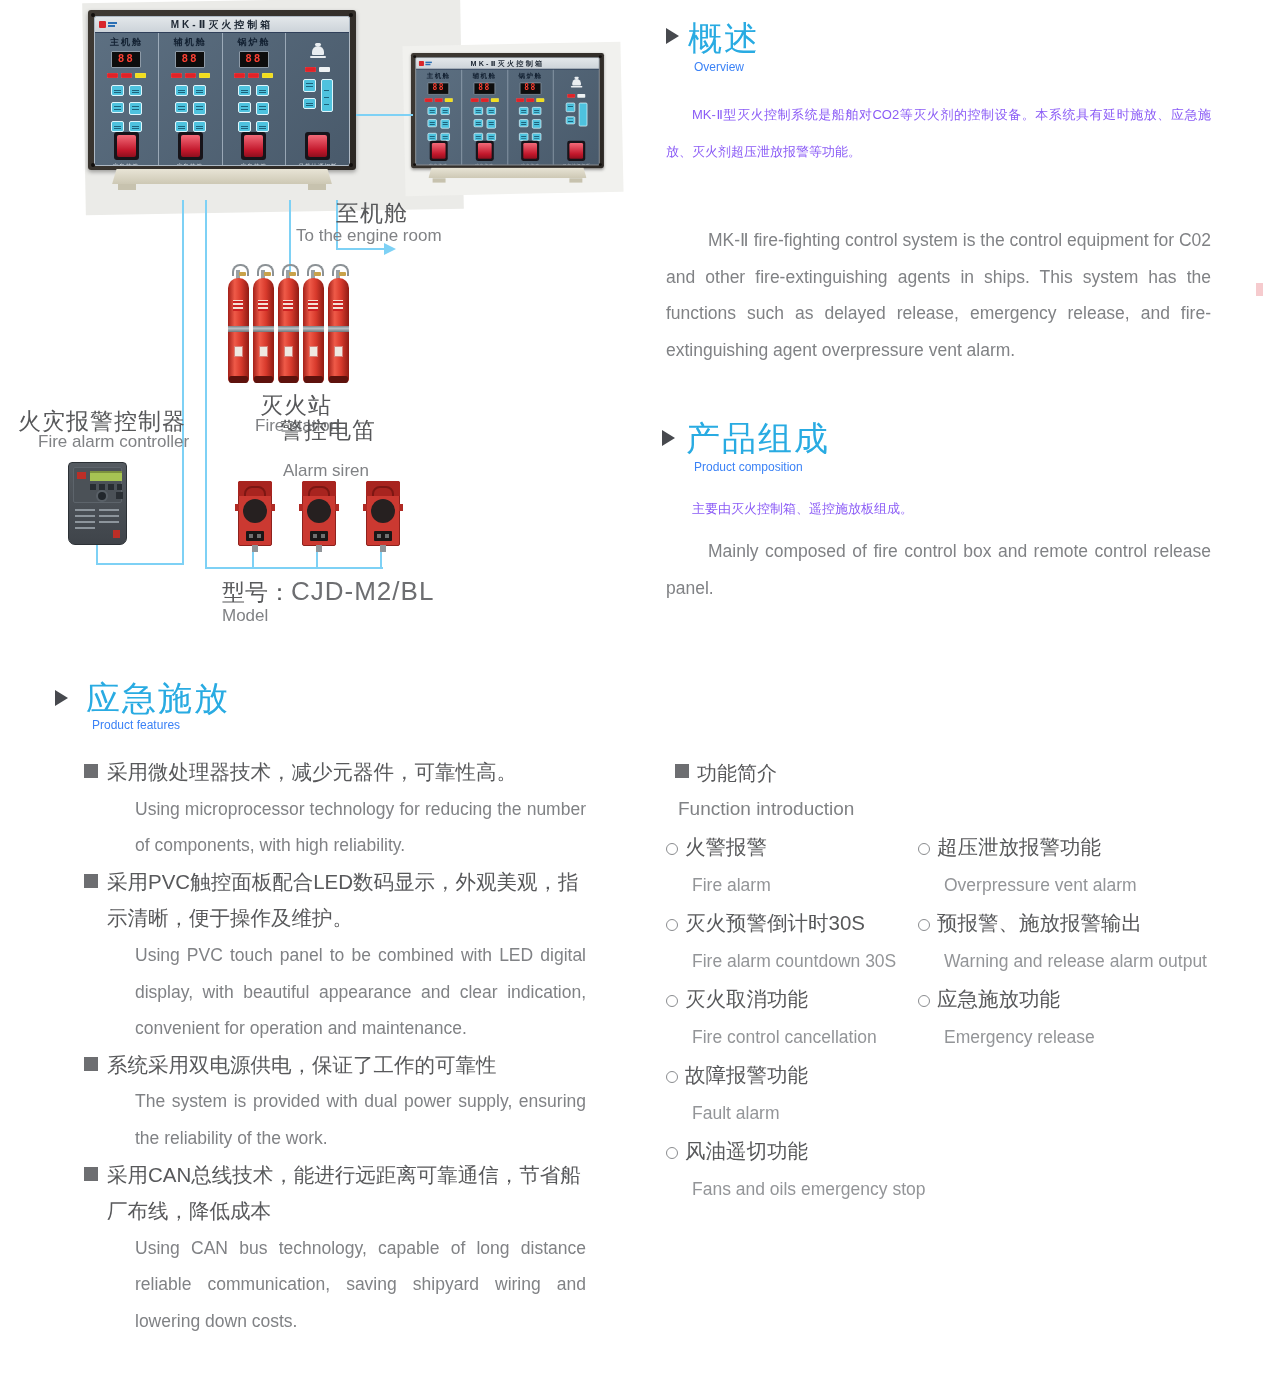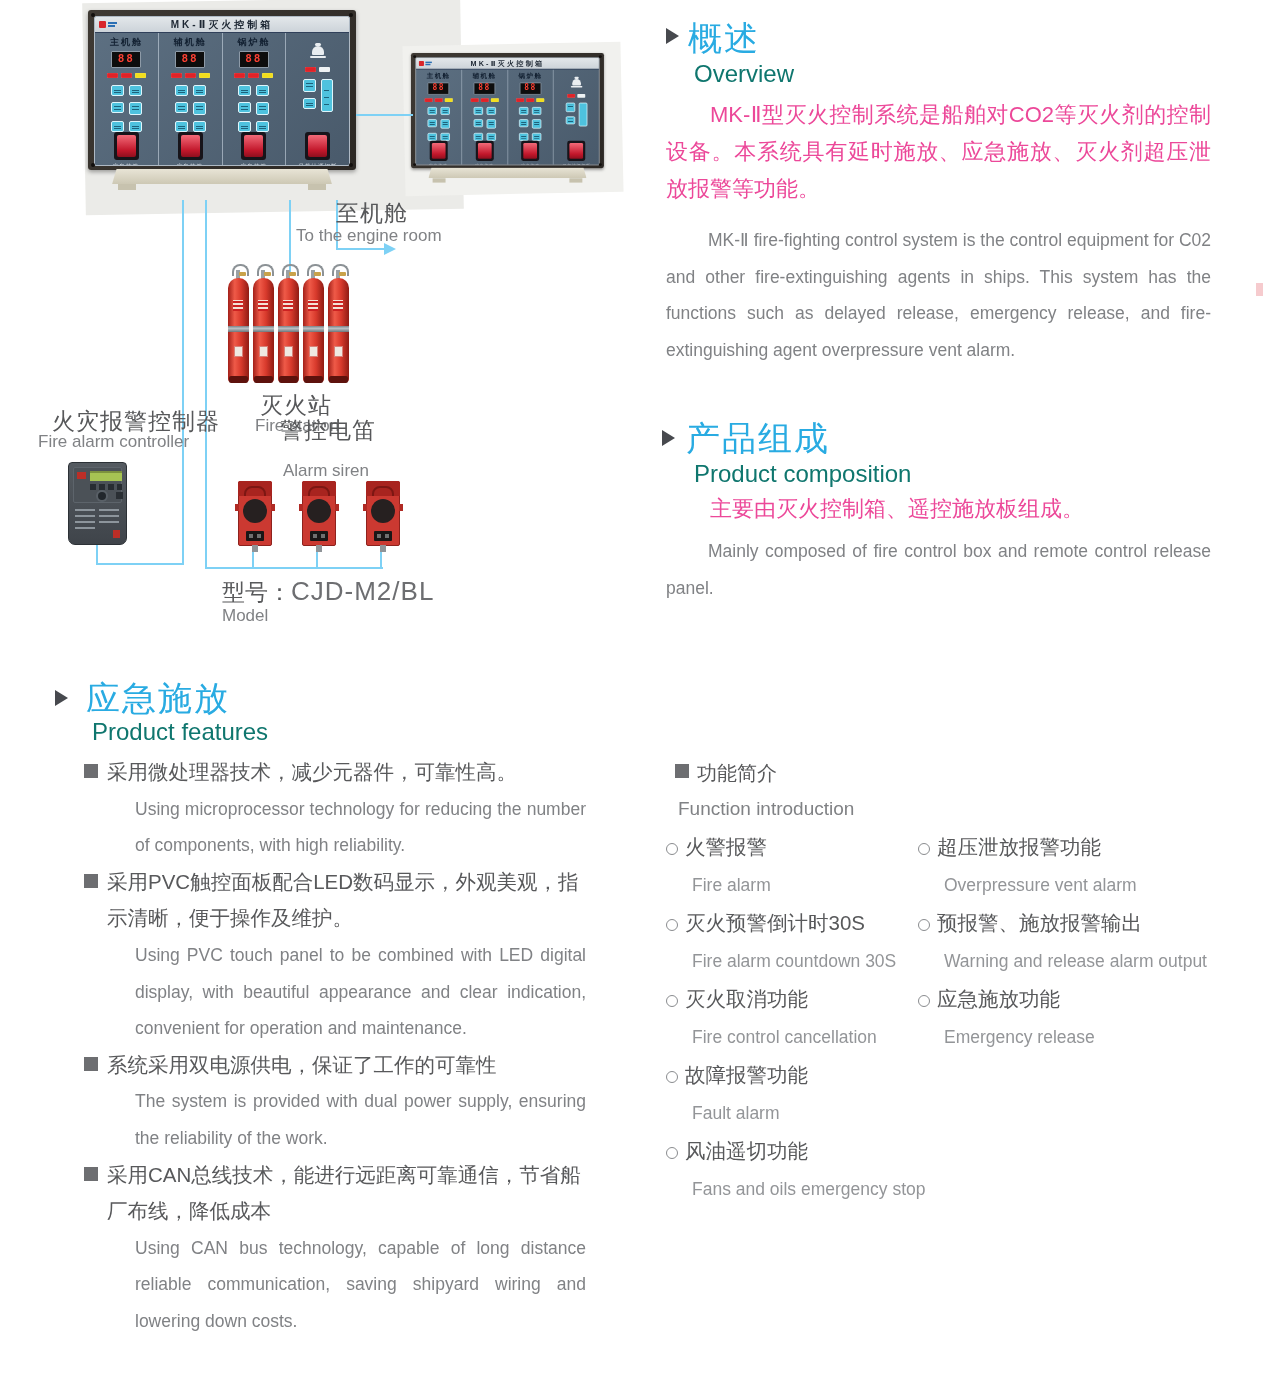--- a/index.html
+++ b/index.html
@@ -119,22 +119,22 @@
 
   
   .lab-zh{color:#57585a;font-size:23px;letter-spacing:1px;white-space:nowrap;}
   .lab-en{color:#808285;font-size:17px;white-space:nowrap;}
   .model-line{color:#58595b;font-size:23px;white-space:nowrap;}
   .model-line .mval{font-size:26px;color:#6d6e71;letter-spacing:1px;}
 
   
   .sec-tri{width:0;height:0;border-left:13px solid #47494e;border-top:8px solid transparent;border-bottom:8px solid transparent;}
   .sec-zh{color:#29abe2;font-size:34px;letter-spacing:2px;white-space:nowrap;}
-  .sec-en{color:#0f766e;font-size:24px;white-space:nowrap;}
-  .para-zh{color:#ec4899;font-size:22px;line-height:37px;text-align:justify;text-indent:2em;}
+  .sec-en{color:#3b82f6;font-size:12px;white-space:nowrap;}
+  .para-zh{color:#8b5cf6;font-size:13px;line-height:37px;text-align:justify;text-indent:2em;}
   .para-en{color:#808285;font-size:17.5px;line-height:36.5px;text-align:justify;text-indent:2.4em;}
   .feat{color:#58595b;font-size:20.5px;line-height:36.6px;}
   .feat .item{position:relative;padding-left:23px;}
   .feat .sq{position:absolute;left:0;top:10px;width:14px;height:14px;background:#6d6e71;}
   .feat .en{color:#808285;font-size:17.5px;text-align:justify;margin-left:28px;}
   .fn-head-zh{position:relative;padding-left:22px;color:#58595b;font-size:20px;white-space:nowrap;}
   .fn-head-zh .sq{position:absolute;left:0;top:4px;width:14px;height:14px;background:#6d6e71;}
   .fn-head-en{color:#808285;font-size:19px;white-space:nowrap;}
   .fn-item{line-height:37px;white-space:nowrap;}
   .fn-item .zh{color:#58595b;font-size:20.5px;}
@@ -464,21 +464,21 @@
         <div class="body"></div>
         <div class="tlabel"></div>
         <div class="band"></div>
         <div class="mlabel"></div>
         <div class="base"></div>
       </div>
   </div>
   <div class="abs lab-zh" style="left:260px;top:390px;">灭火站</div>
   <div class="abs lab-en" style="left:255px;top:416px;">Fire station</div>
 
-  <div class="abs lab-zh" style="left:52px;top:406px;text-align:right;">火灾报警控制器</div>
+  <div class="abs lab-zh" style="left:18px;top:406px;text-align:right;">火灾报警控制器</div>
   <div class="abs lab-en" style="left:38px;top:432px;">Fire alarm controller</div>
   <div class="abs fac">
     <div class="top">
         <div class="lcd"></div>
         <div class="redtag"></div>
         <div class="keys"></div>
         <div class="knob"></div>
         <div class="sq"></div>
       </div>
     <div class="txt" style="top:46px;"></div>

